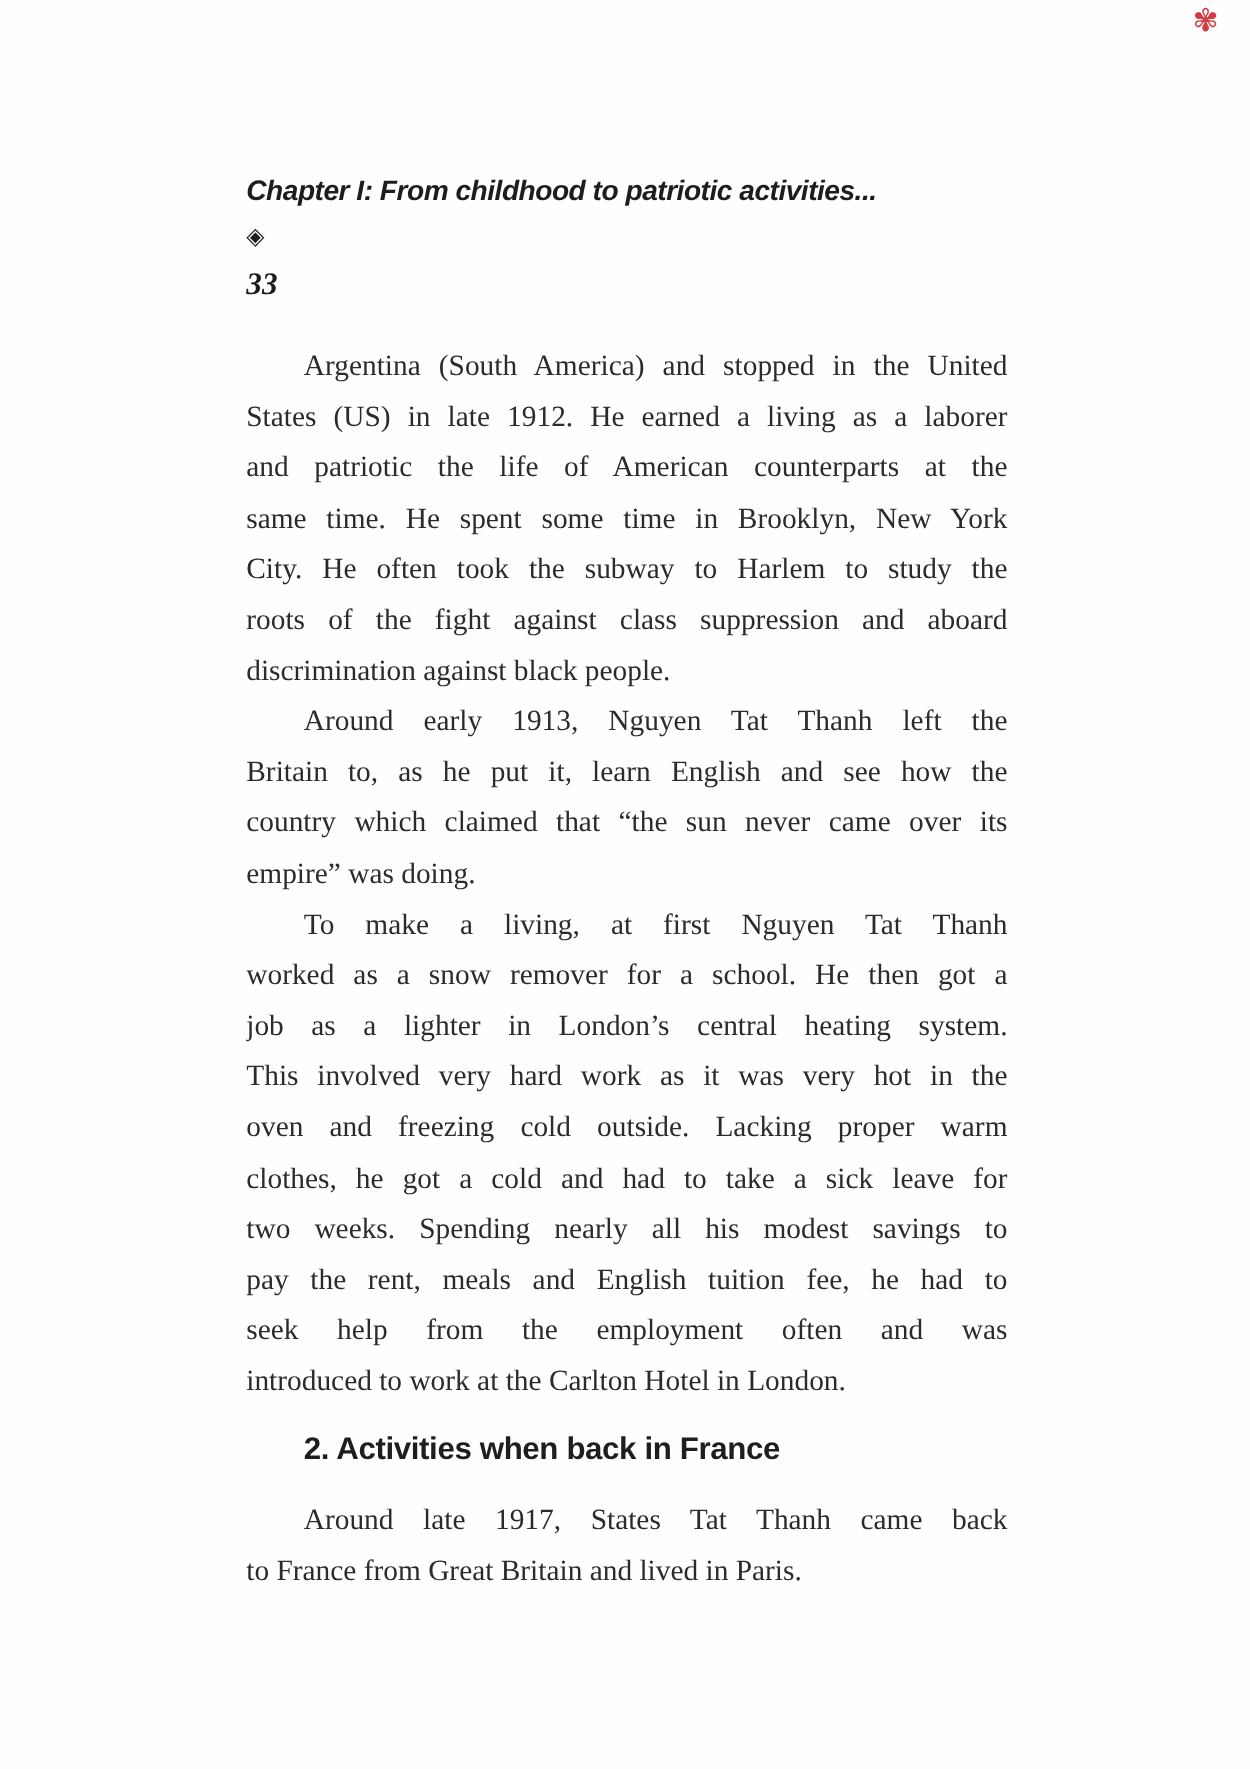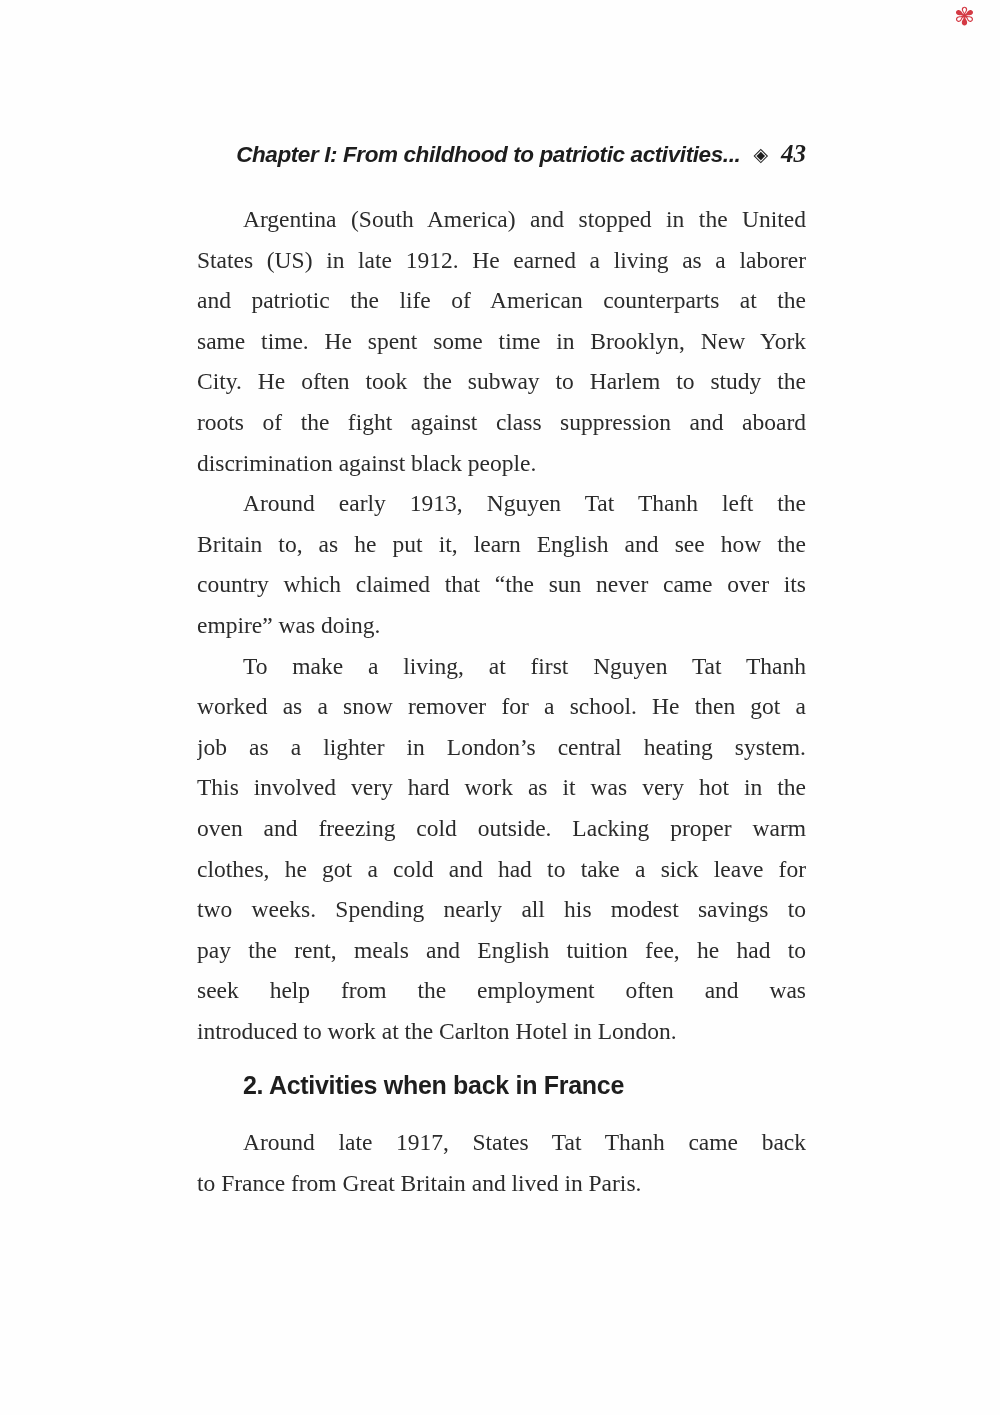--- a/index.html
+++ b/index.html
@@ -34,20 +34,21 @@
     left: 197px;
     top: 140px;
     width: 609px;
   }
   .running-header {
     display: flex;
     justify-content: flex-end;
     align-items: baseline;
     gap: 13px;
     white-space: nowrap;
+    flex-direction: column;
   }
   .running-title {
     font-family: "Liberation Sans", sans-serif;
     font-style: italic;
     font-weight: 700;
     font-size: 22.5px;
     letter-spacing: -0.4px;
     color: #1d1d1d;
   }
   .running-sep {
@@ -94,21 +95,21 @@
 
 <div class="page">
 
   <span class="corner-ornament" style="color: rgb(212, 58, 68);">✾</span>
 
   <div class="text-block">
 
     <div class="running-header">
       <span class="running-title">Chapter I: From childhood to patriotic activities...</span>
       <span class="running-sep">◈</span>
-      <span class="running-page-number">43</span>
+      <span class="running-page-number">33</span>
     </div>
 
     <div class="body-copy">
         <div class="paragraph">
           <div class="line first">Argentina (South America) and stopped in the United</div>
           <div class="line">States (US) in late 1912. He earned a living as a laborer</div>
           <div class="line">and patriotic the life of American counterparts at the</div>
           <div class="line">same time. He spent some time in Brooklyn, New York</div>
           <div class="line">City. He often took the subway to Harlem to study the</div>
           <div class="line">roots of the fight against class suppression and aboard</div>

